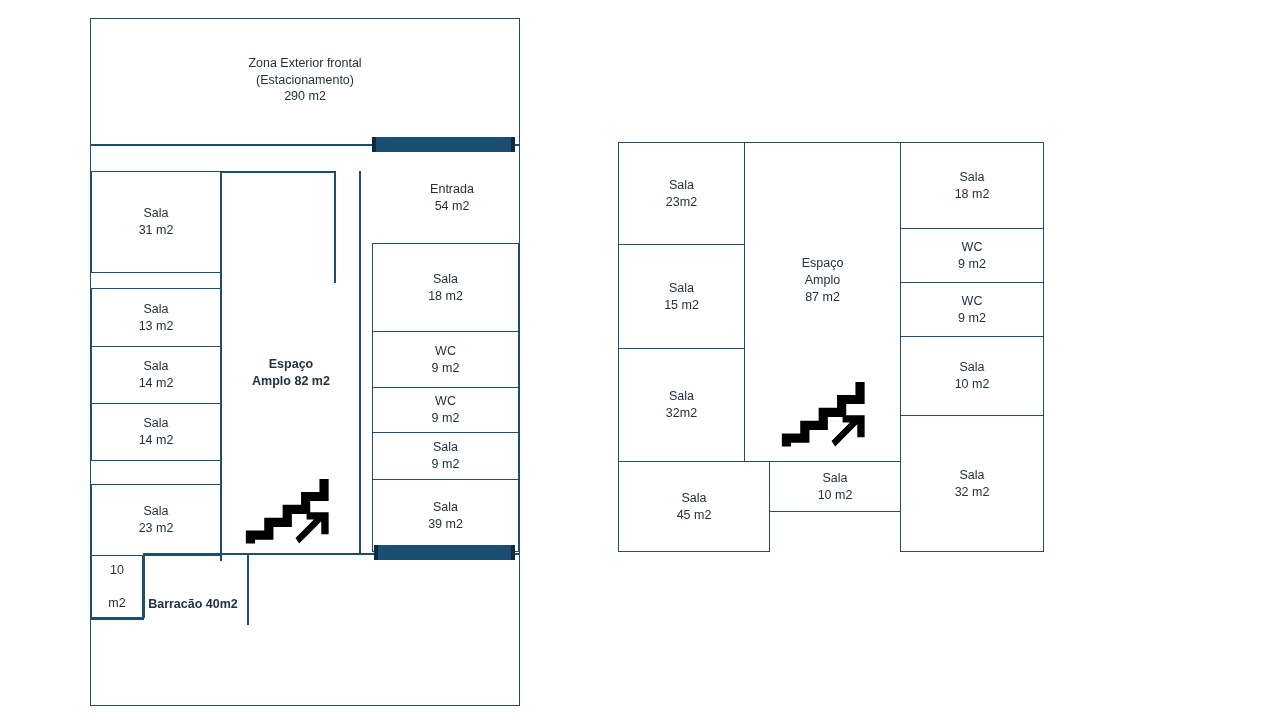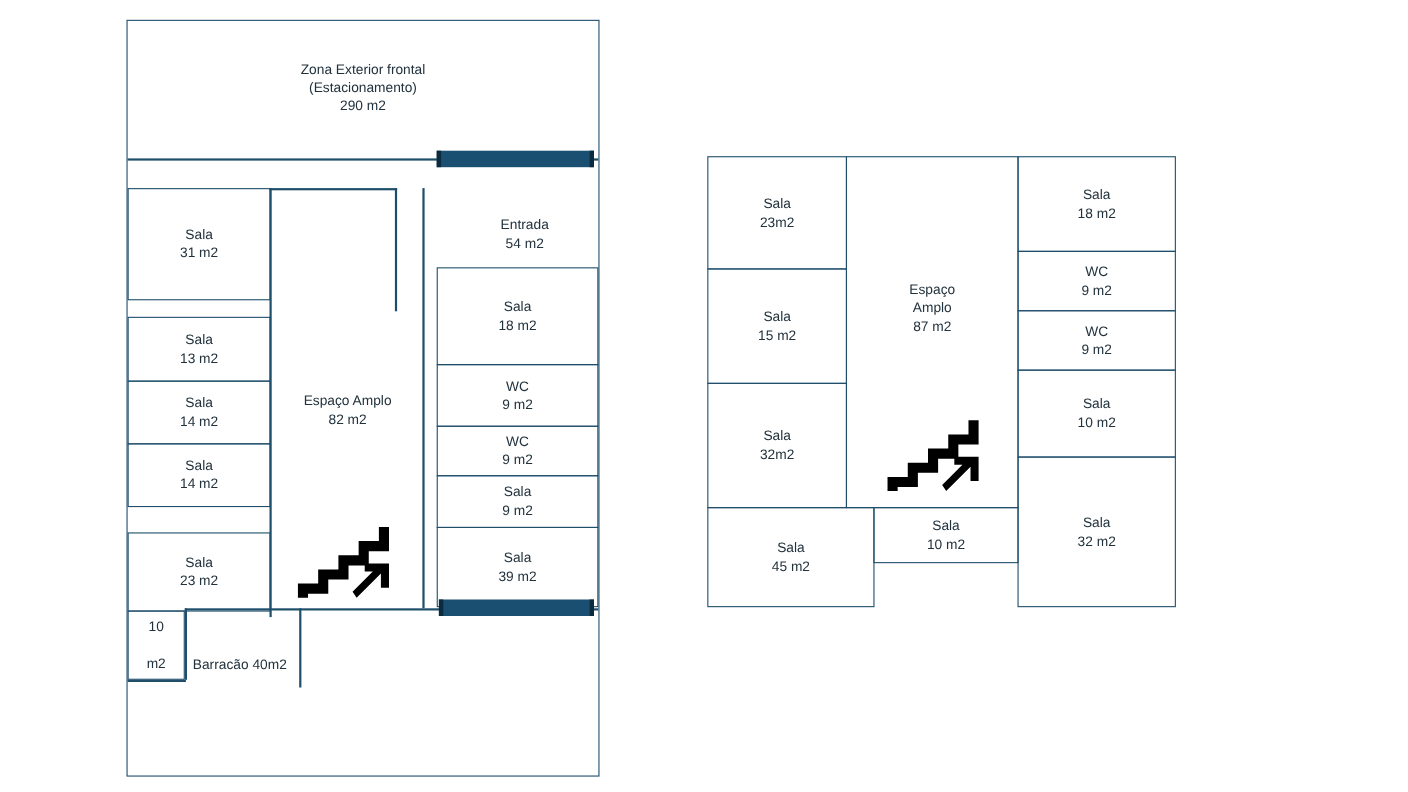--- a/index.html
+++ b/index.html
@@ -10,21 +10,20 @@
   body {
     width: 1280px;
     height: 720px;
     position: relative;
     font-family: "Liberation Sans", sans-serif;
     color: #2b3a46;
     overflow: hidden;
   }
   .plan {
     position: absolute;
-    margin-left: 25px;
   }
   .room {
     position: absolute;
     box-sizing: border-box;
     border: 1.5px solid #1f4e6b;
     display: flex;
     flex-direction: column;
     align-items: center;
     justify-content: center;
     text-align: center;
@@ -41,20 +40,21 @@
     position: absolute;
     box-sizing: border-box;
     border: 1.5px solid #1f4e6b;
   }
   .label-free {
     position: absolute;
     text-align: center;
     font-size: 12.5px;
     line-height: 1.35;
     color: #22323d;
+    font-weight: bold;
   }
   .door {
     position: absolute;
     box-sizing: border-box;
     background: #1b4f72;
     border-left: 4px solid #0d2b3e;
     border-right: 4px solid #0d2b3e;
   }
   .wall {
     position: absolute;
@@ -126,21 +126,21 @@
   </div>
 
   <svg class="stairs" viewBox="0 0 100 80" style="left:244px; top:477px; width:92px; height:74px;">
     <path d="M2 72 L2 58 L22 58 L22 44 L42 44 L42 30 L62 30 L62 16 L82 16 L82 2 L92 2 L92 26 L72 26 L72 40 L52 40 L52 54 L32 54 L32 68 L12 68 L12 72 Z" fill="#000000"></path>
     <path d="M58 58 L86 58 L86 44 L84 44" fill="none" stroke="#000000" stroke-width="0"></path>
     <g fill="#000000">
       <path d="M60 72 L84 48 L84 62 L92 62 L92 38 L68 38 L68 46 L76 46 L56 66 Z"></path>
     </g>
   </svg>
 
-  <div class="room nb" style="left:361px; top:168px; width:158px; height:90px;padding-left:24px;">
+  <div class="room nb" style="left:361px; top:153px; width:158px; height:90px;padding-left:24px;">
     <span class="ln">Entrada</span>
     <span class="ln">54 m2</span>
   </div>
 
   <div class="room" style="left:372px; top:243px; width:147px; height:89px;">
     <span class="ln">Sala</span>
     <span class="ln">18 m2</span>
   </div>
   <div class="room" style="left:372px; top:331px; width:147px; height:57px;">
     <span class="ln">WC</span>

